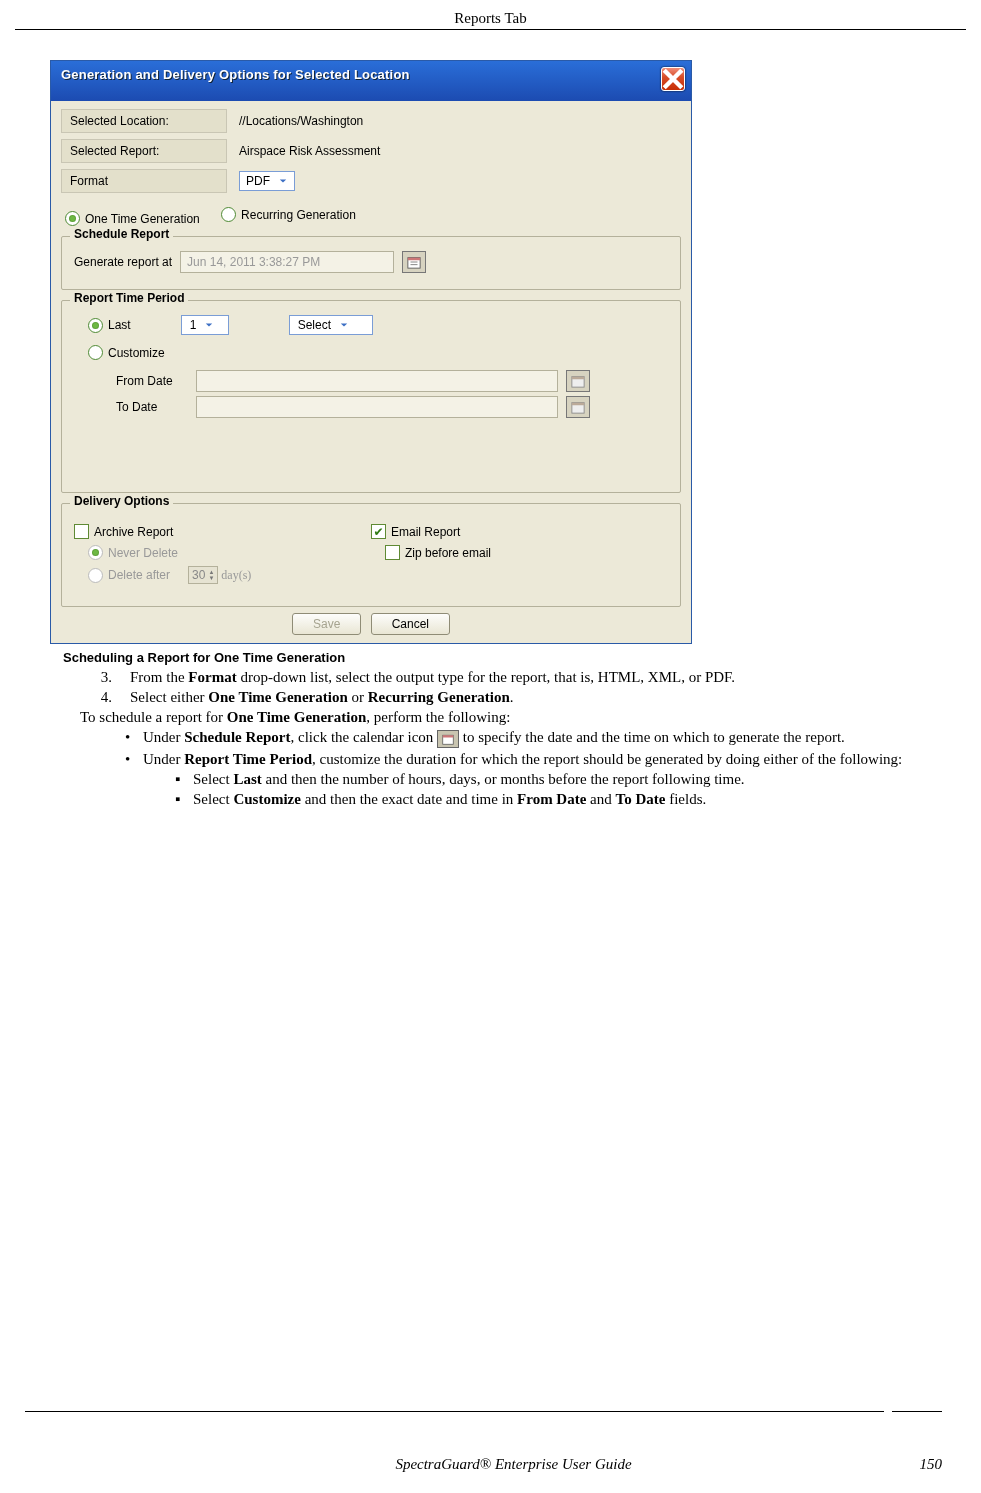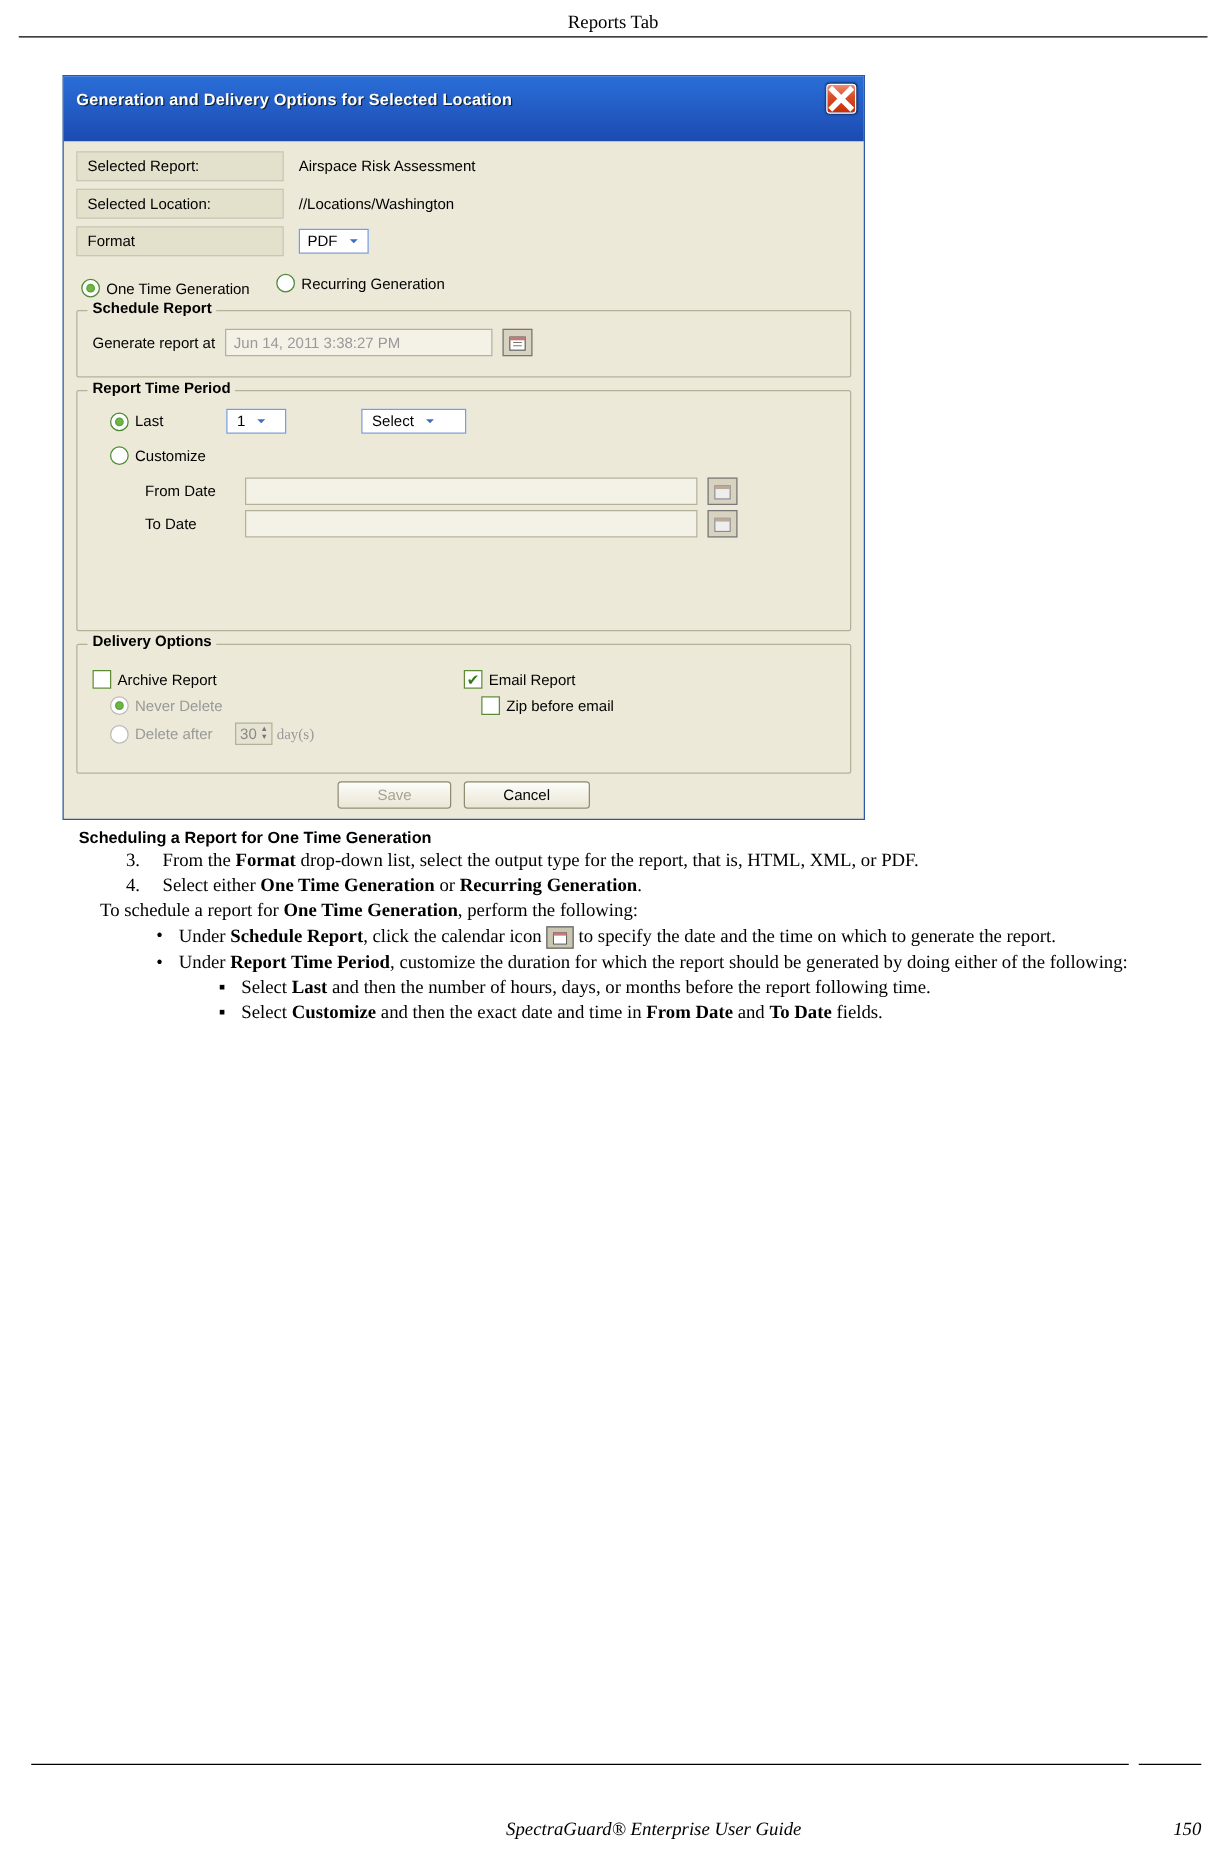--- a/index.html
+++ b/index.html
@@ -31,23 +31,23 @@
     background: #ece9d8;
     font-family: Verdana, Arial, sans-serif;
     font-size: 12px;
     color: #000;
   }
   .titlebar {
     background: linear-gradient(to bottom, #2a6ed8 0%, #1c4bb1 100%);
     color: #fff;
     font-weight: bold;
     font-size: 13px;
-    padding: 6px 6px 22px 10px;
+    padding: 6px 6px 10px 10px;
     display: flex;
-    align-items: center;
+    align-items: flex-start;
     justify-content: space-between;
     text-shadow: 1px 1px 0 #123;
     font-family: Verdana, Arial, sans-serif;
   }
   .titlebar-text { letter-spacing: 0.2px; }
   .close-btn {
     width: 22px; height: 22px;
     background: linear-gradient(to bottom, #f08d7a 0%, #d84f2a 40%, #c72e05 100%);
     border: 1px solid #fff;
     border-radius: 3px;
@@ -171,21 +171,21 @@
     border: 1px solid #b4b19b; background: #e6e3d2;
     padding: 1px 3px; color: #888; font-size: 12px;
     display: inline-flex; align-items: center;
   }
   .spin-btns { display:inline-flex; flex-direction:column; margin-left:3px;}
   .spin-btns span { font-size:6px; line-height:6px; color:#777;}
   .btn {
     border: 1px solid #8f8c76;
     background: linear-gradient(to bottom, #fdfdfb 0%, #e9e6d4 100%);
     border-radius: 3px;
-    padding: 3px 31px;
+    padding: 3px 20px;
     font-family: Verdana, sans-serif;
     font-size: 12px;
     color: #000;
   }
   .btn.disabled { color: #a6a490; }
   .btn-row { text-align: center; margin-top: 10px; }
   .btn-row .btn { margin: 0 3px; }
   .add-recip-btn {
     border: 1px solid #8f8c76;
     background: linear-gradient(to bottom, #fdfdfb 0%, #e9e6d4 100%);
@@ -235,21 +235,21 @@
     font-style: italic;
     font-size: 15px;
   }
   .footer .left { flex: 1; text-align: center; padding-left: 120px; }
   .footer .right { width: 60px; text-align: right; font-style: italic; }
   .footer-gap {
     display:flex; margin: 0 10px 0 10px;
   }
   .footer-gap .seg1 { flex:1; border-top:1px solid #000; height:1px; margin-right:8px;}
   .footer-gap .seg2 { width:50px; border-top:1px solid #000; height:1px;}
-  .footer-wrapper { position: absolute; bottom: 20px; left: 15px; right: 10px; }
+  .footer-wrapper { position: absolute; bottom: 20px; left: 15px; right: 29px; }
   .page { position: relative; min-height: 1493px; }
 </style>
 </head>
 <body>
 
 <div class="page">
   <div class="header-area">
     <span>Reports Tab</span>
   </div>
 
@@ -258,26 +258,26 @@
       <div class="titlebar">
         <span class="titlebar-text">Generation and Delivery Options for Selected Location</span>
         <span class="close-btn">
           <svg viewBox="0 0 10 10">
               <path d="M1 1 L9 9 M9 1 L1 9" stroke="#fff" stroke-width="2"></path>
             </svg>
         </span>
       </div>
       <div class="dialog-body">
         <div class="info-row">
+          <div class="info-label">Selected Location:</div>
+          <div class="info-value">//Locations/Washington</div>
+        </div>
+        <div class="info-row">
           <div class="info-label">Selected Report:</div>
           <div class="info-value">Airspace Risk Assessment</div>
-        </div>
-        <div class="info-row">
-          <div class="info-label">Selected Location:</div>
-          <div class="info-value">//Locations/Washington</div>
         </div>
         <div class="info-row">
           <div class="info-label">Format</div>
           <div class="format-select">
             <span>PDF</span>
             <span class="dd-arrow">
               <svg viewBox="0 0 10 10">
                   <path d="M1 3 L5 7 L9 3 Z" fill="#3c6fc4"></path>
                 </svg>
             </span>

